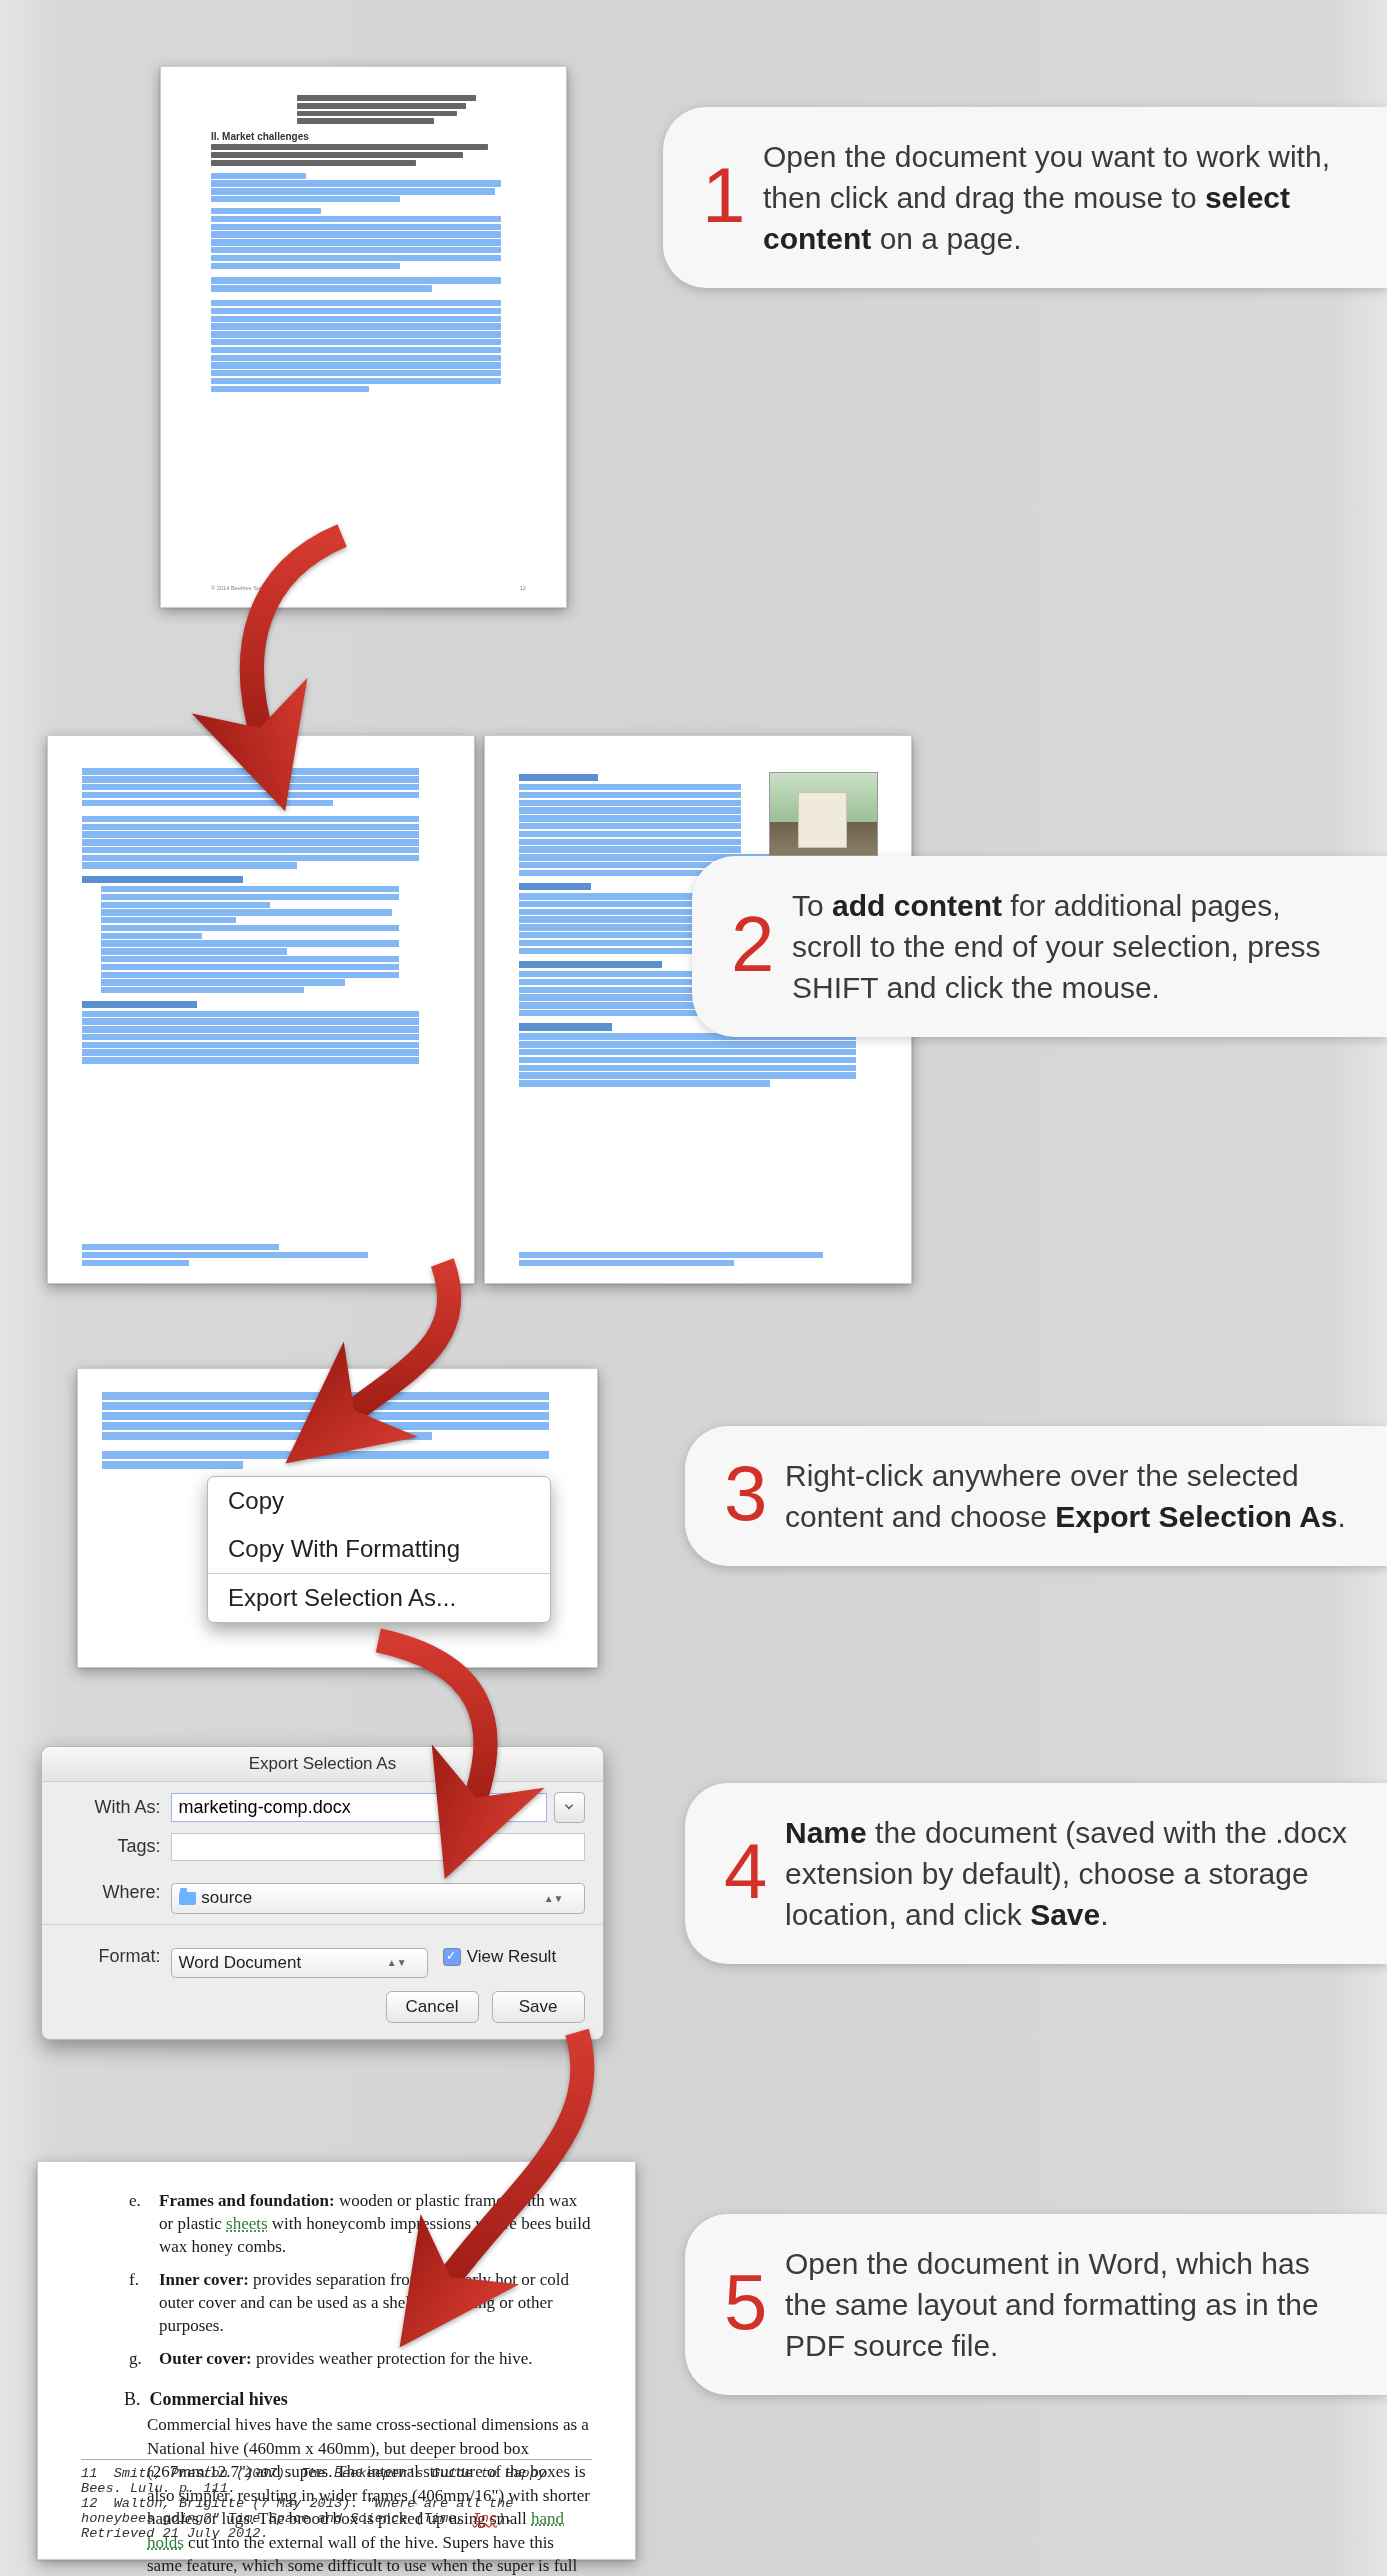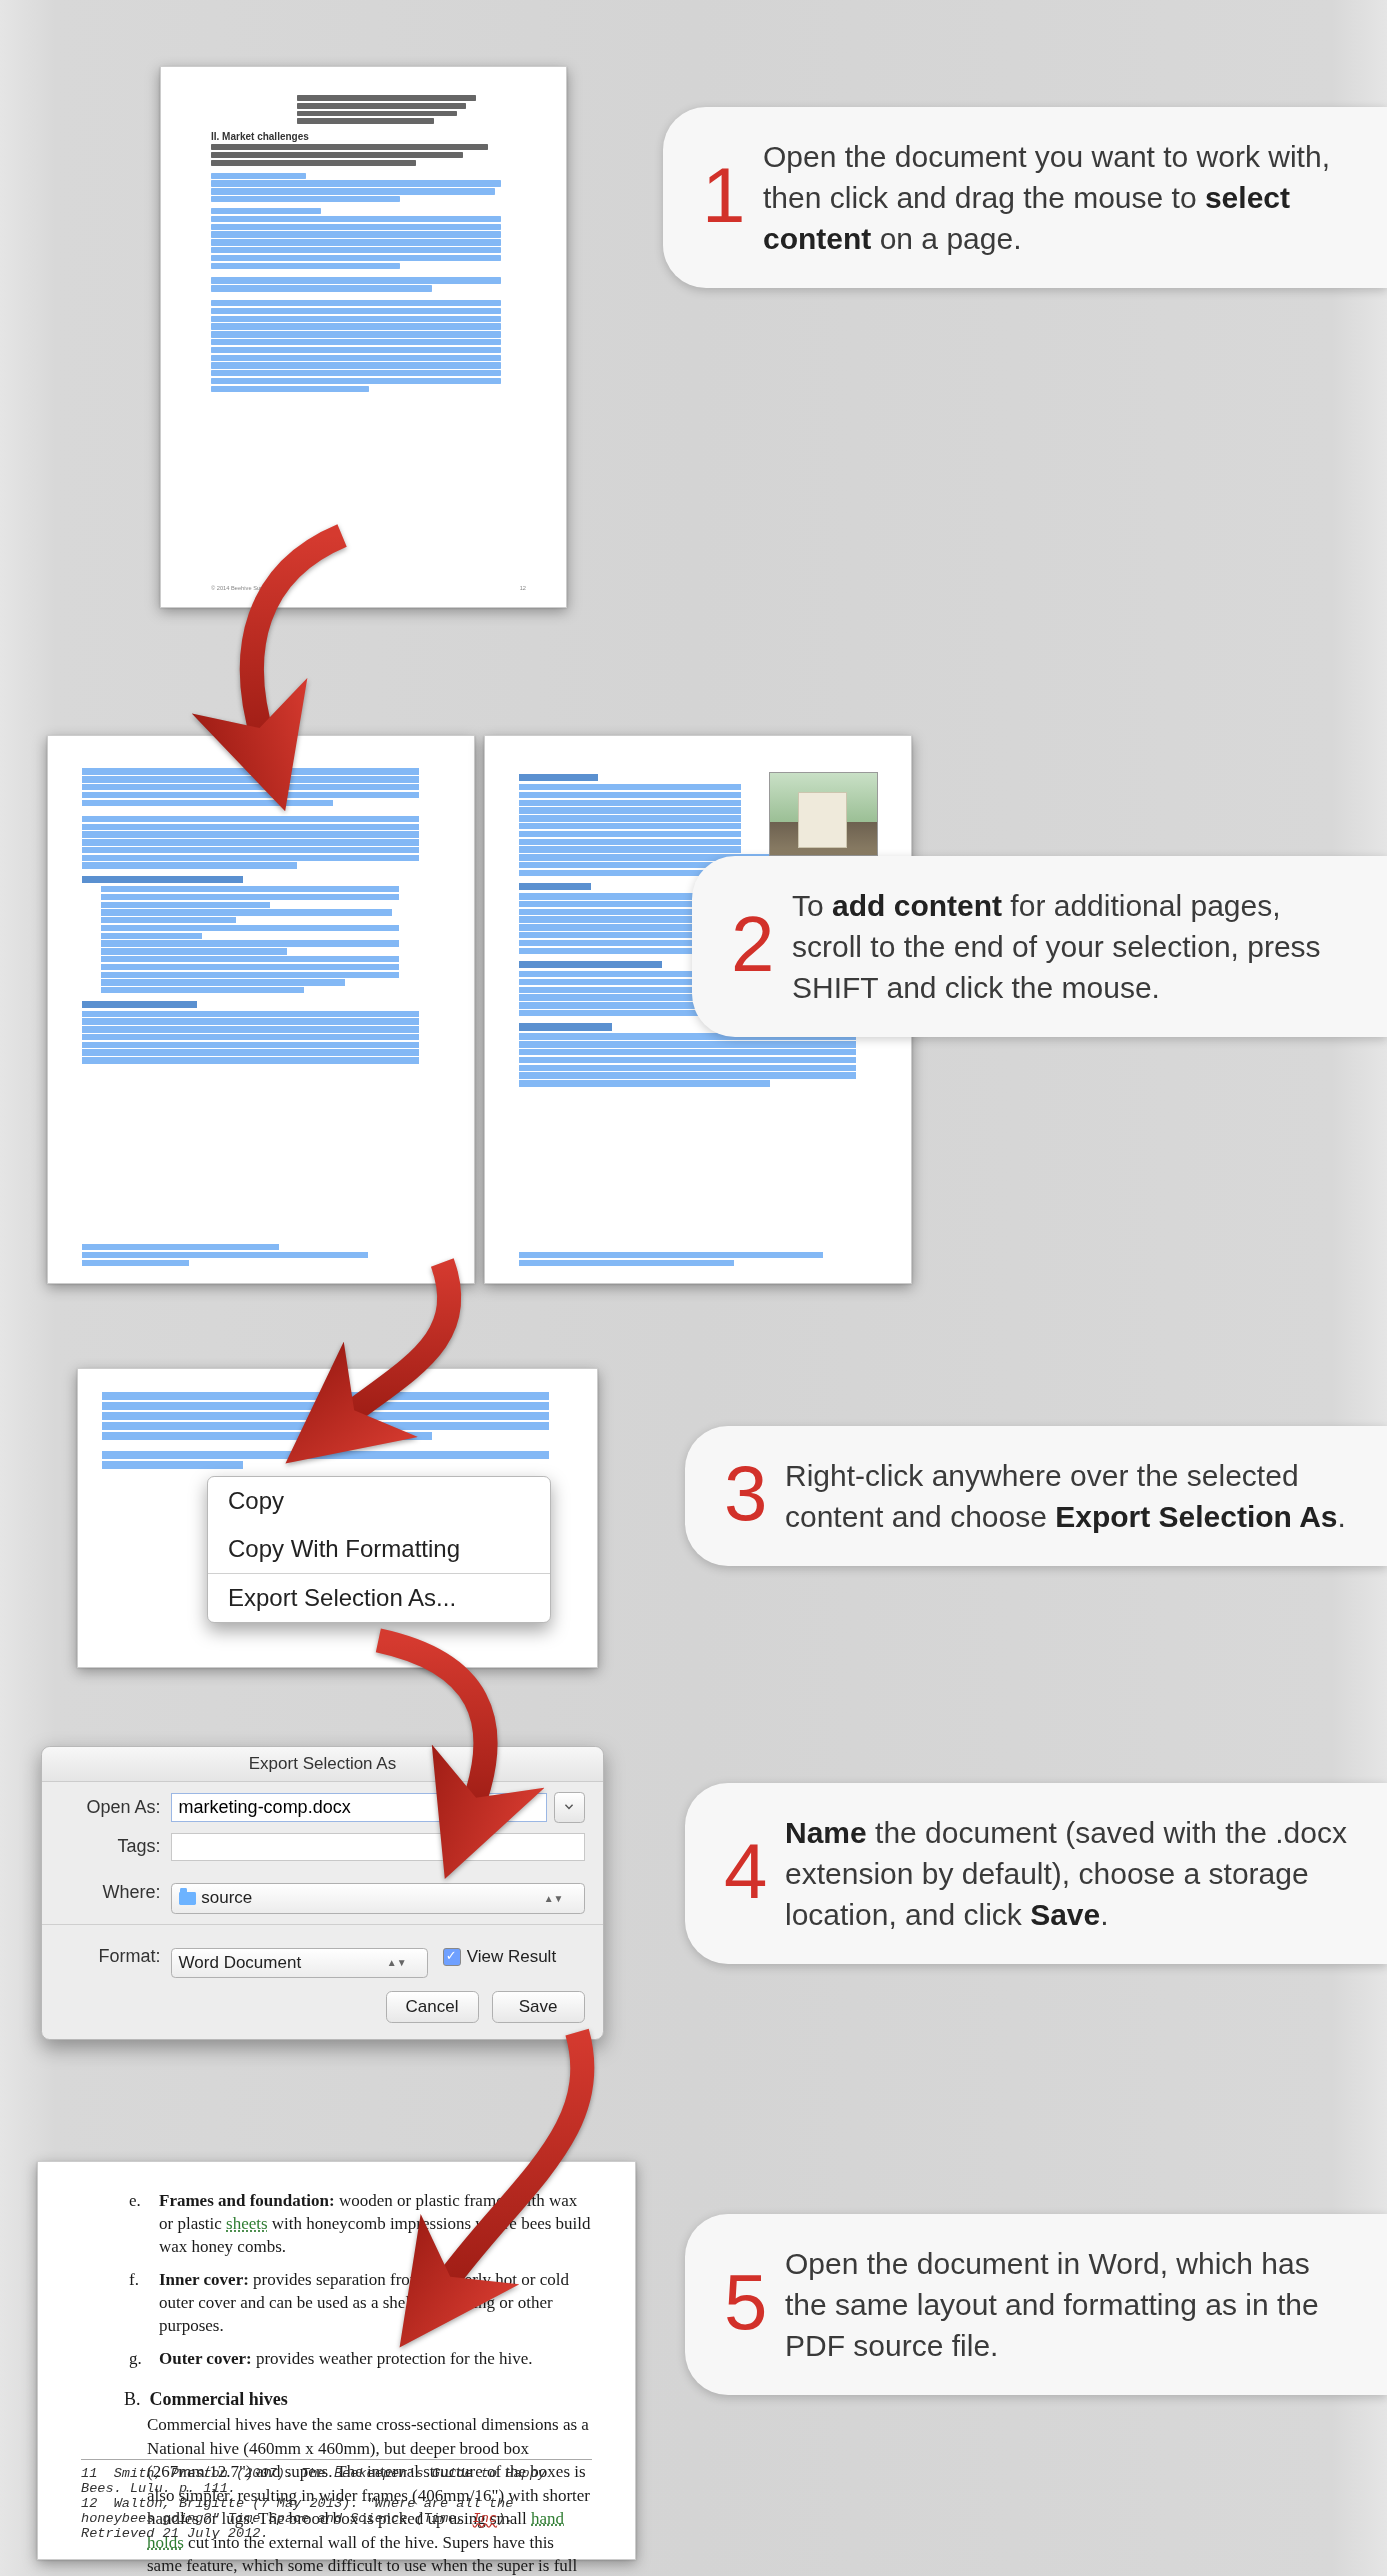--- a/index.html
+++ b/index.html
@@ -350,21 +350,21 @@
   <div class="num">3</div>
   <div class="txt">
     <span>Right-click anywhere over the selected content and choose </span><b>Export Selection As</b><span>.</span>
   </div>
 </div>
 
 <div id="saveDlg">
   <div class="titlebar">Export Selection As</div>
 
   <div class="row">
-    <div class="lbl">Open As:</div>
+    <div class="lbl">With As:</div>
     <input type="text" value="marketing-comp.docx" style="">
     <div class="stepper">
       <svg width="10" height="10" viewBox="0 0 14 14">
           <path d="M2 4l5 5 5-5" fill="none" stroke="#555" stroke-width="2"></path>
         </svg>
     </div>
   </div>
 
   <div class="row">
     <div class="lbl">Tags:</div>

